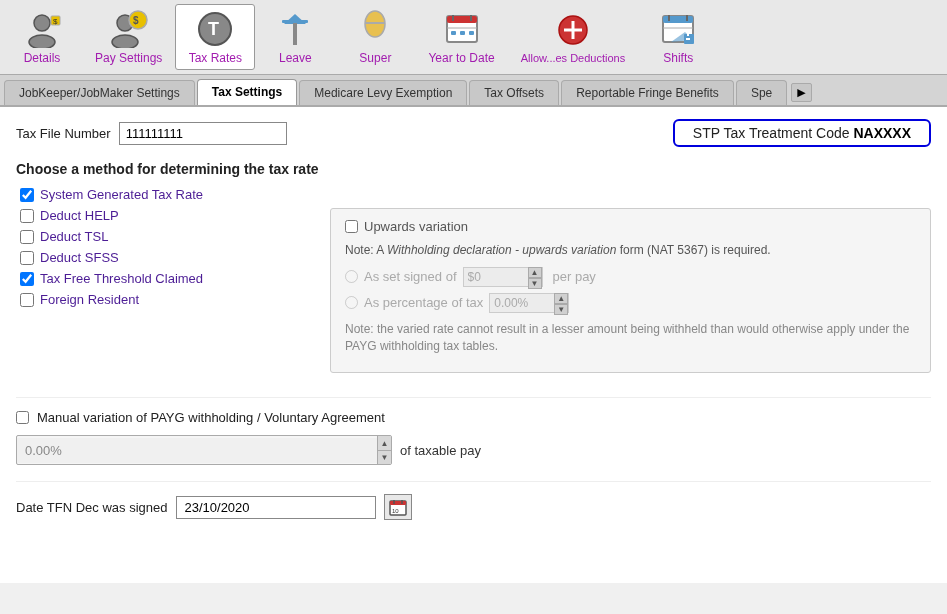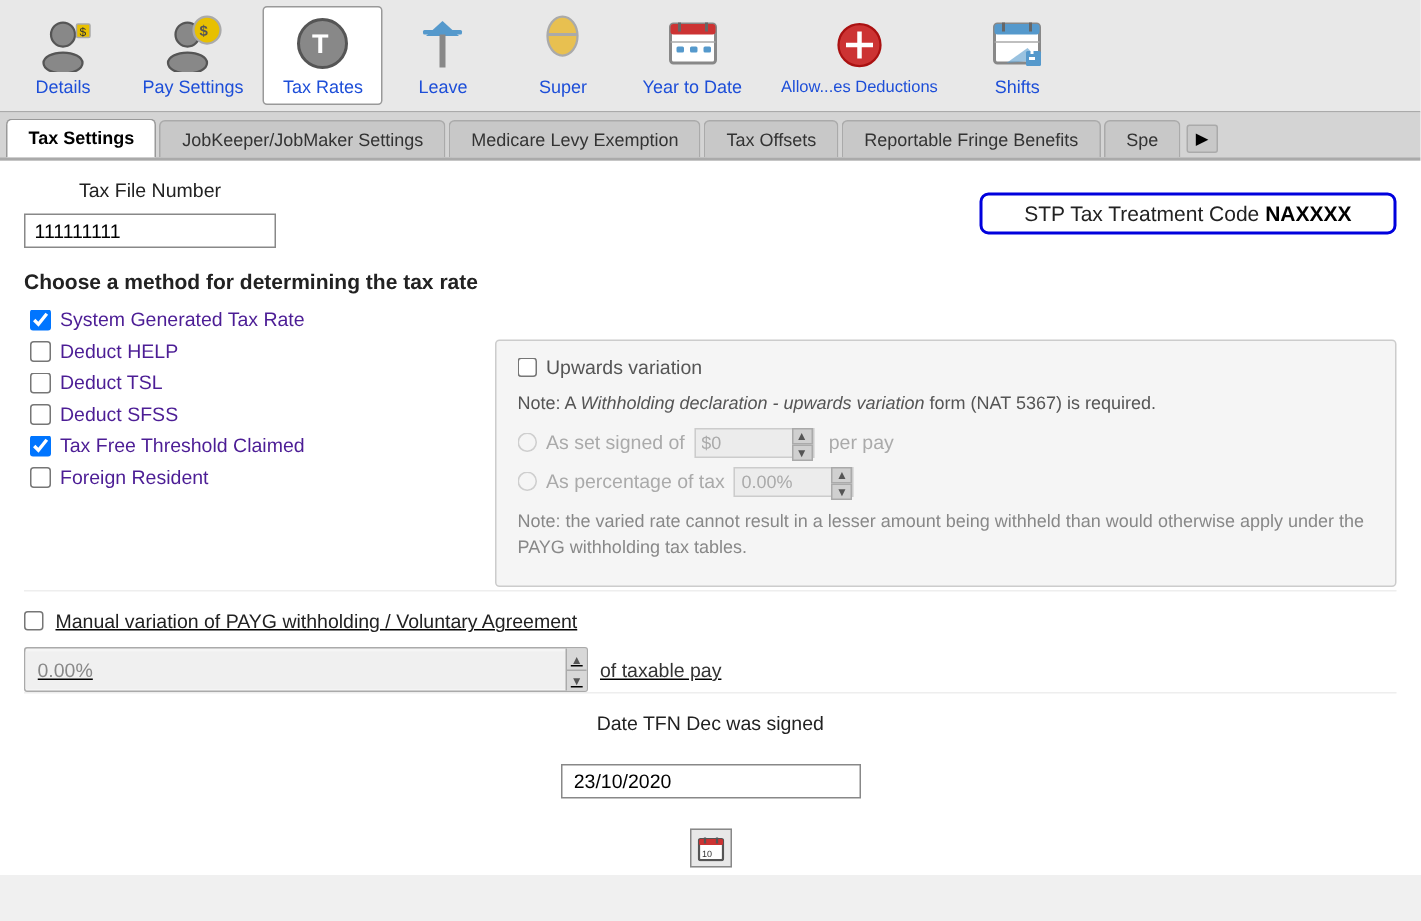--- a/index.html
+++ b/index.html
@@ -39,21 +39,21 @@
       width: 40px;
       height: 40px;
       display: flex;
       align-items: center;
       justify-content: center;
       font-size: 28px;
       margin-bottom: 2px;
     }
     .toolbar-label {
       font-size: 12px;
-      color: #1d4ed8;
+      color: #a21caf;
       text-align: center;
     }
 
     
     .tab-bar {
       display: flex;
       background: #d4d4d4;
       border-bottom: 2px solid #aaa;
       padding-top: 4px;
       padding-left: 4px;
@@ -102,37 +102,36 @@
     .tfn-row {
       display: flex;
       align-items: center;
       justify-content: space-between;
       margin-bottom: 14px;
     }
     .tfn-left {
       display: flex;
       align-items: center;
       gap: 8px;
-      flex-direction: column;
     }
     .tfn-label {
       font-size: 13px;
       color: #222;
     }
     .tfn-input {
       border: 1px solid #888;
       padding: 3px 6px;
       font-size: 13px;
       width: 168px;
       background: #fff;
     }
     .stp-badge {
       border: 2.5px solid #0000dd;
       border-radius: 6px;
-      padding: 4px 28px;
+      padding: 4px 18px;
       font-size: 14px;
       color: #222;
       background: #fff;
     }
     .stp-badge span.code {
       font-weight: bold;
       color: #000;
     }
 
     
@@ -249,24 +248,23 @@
       display: flex;
       align-items: center;
       justify-content: center;
       font-size: 8px;
       cursor: pointer;
       color: #555;
     }
 
     
     .manual-var-section {
-      margin-top: 2px;
+      margin-top: 24px;
       border-top: 1px solid #eee;
       padding-top: 12px;
-      text-decoration: underline;
     }
     .manual-var-row {
       display: flex;
       align-items: center;
       gap: 8px;
       margin-bottom: 10px;
     }
     .manual-var-row label {
       font-size: 13px;
       color: #222;
@@ -309,24 +307,24 @@
     }
     .of-taxable {
       font-size: 13px;
       color: #333;
     }
 
     
     .date-row {
       display: flex;
       align-items: center;
-      gap: 20px;
+      gap: 8px;
+      margin-top: 16px;
       padding-top: 12px;
       border-top: 1px solid #eee;
-      flex-direction: column;
     }
     .date-label {
       font-size: 13px;
       color: #222;
     }
     .date-input {
       border: 1px solid #888;
       padding: 3px 8px;
       font-size: 13px;
       width: 200px;
@@ -441,22 +439,22 @@
         <rect x="25" y="24" width="10" height="10" fill="#5599cc" rx="1"></rect>
         <line x1="29" y1="22" x2="29" y2="26" stroke="white" stroke-width="2"></line>
         <line x1="27" y1="29" x2="31" y2="29" stroke="white" stroke-width="2"></line>
       </svg>
     </div>
     <span class="toolbar-label">Shifts</span>
   </div>
 </div>
 
 <div class="tab-bar">
+  <div class="tab">JobKeeper/JobMaker Settings</div>
   <div class="tab active">Tax Settings</div>
-  <div class="tab">JobKeeper/JobMaker Settings</div>
   <div class="tab">Medicare Levy Exemption</div>
   <div class="tab">Tax Offsets</div>
   <div class="tab">Reportable Fringe Benefits</div>
   <div class="tab">Spe</div>
   <div class="tab-nav-btn">▶</div>
 </div>
 
 <div class="main-content">
 
   <div class="tfn-row">

